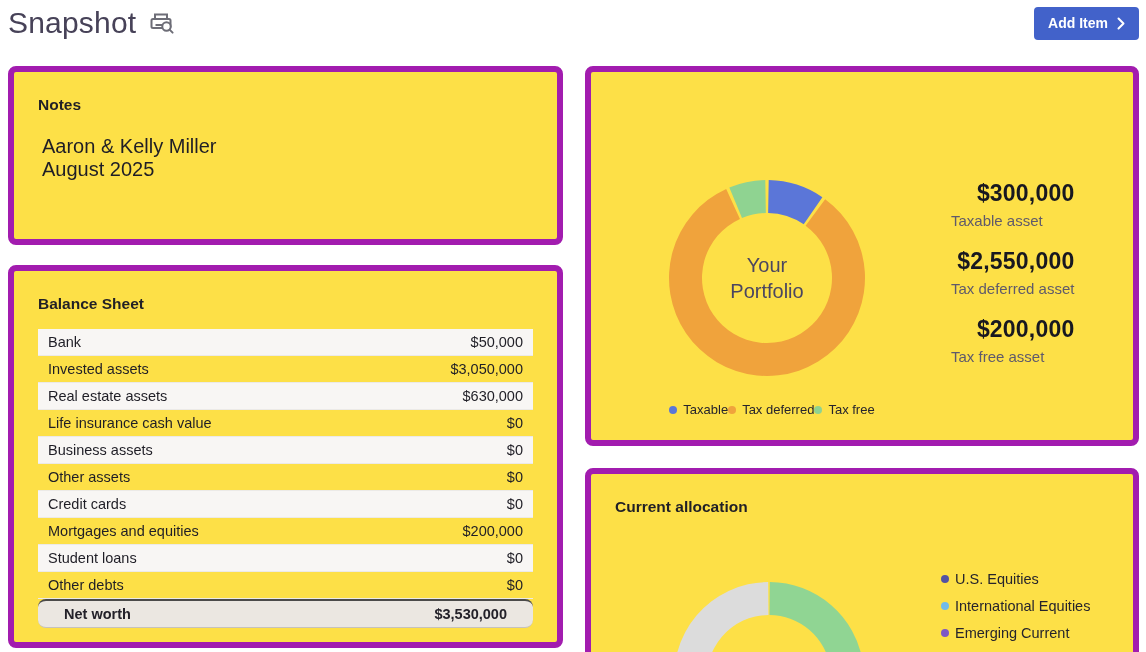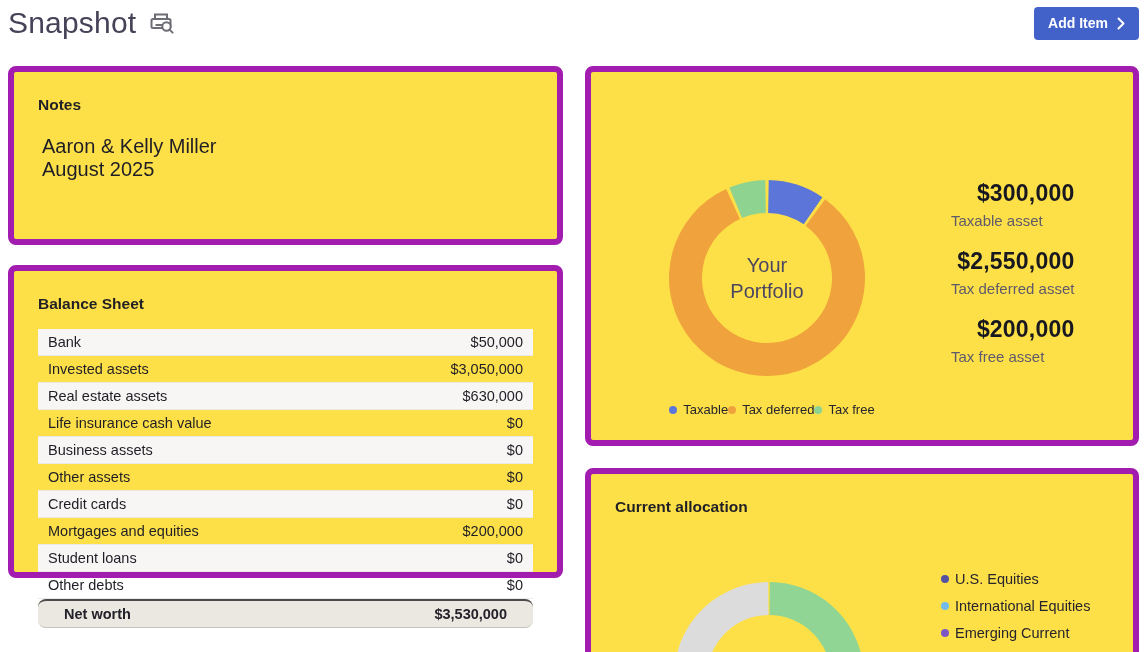--- a/index.html
+++ b/index.html
@@ -21,21 +21,21 @@
   
   .cols { display:flex; gap:22px; padding:0 7px 0 8px; margin-top:26px; align-items:flex-start; }
   .col-left  { width:555px; flex:none; }
   .col-right { width:554px; flex:none; }
   .card { background:#fde047; border:6px solid #a21caf; border-radius:8px; position:relative; }
   .card-title { font-size:15.5px; font-weight:700; color:#201f26; }
   
   .notes-card { height:179px; padding:24px; margin-bottom:20px; }
   .notes-text { margin-top:21px; padding-left:4px; font-size:20px; line-height:23px; color:#1f1e26; }
   
-  .balance-card { height:313px; padding:24px; }
+  .balance-card { height:383px; padding:24px; }
   .bs-table { margin-top:16px; }
   .bs-row {
     height:27px; display:flex; justify-content:space-between; align-items:center;
     padding:0 10px; font-size:14.5px; color:#1f1e26; border-bottom:1px solid #eceae7;
   }
   .bs-row.shaded { background:#f8f6f4; }
   .bs-total {
     height:29px; display:flex; justify-content:space-between; align-items:center;
     padding:0 26px; font-size:14.5px; font-weight:700; color:#232129;
     background:#ebe7e1; border-top:2px solid #4b4b49; border-bottom:1px solid #c6c2bb;border-radius:8px;

